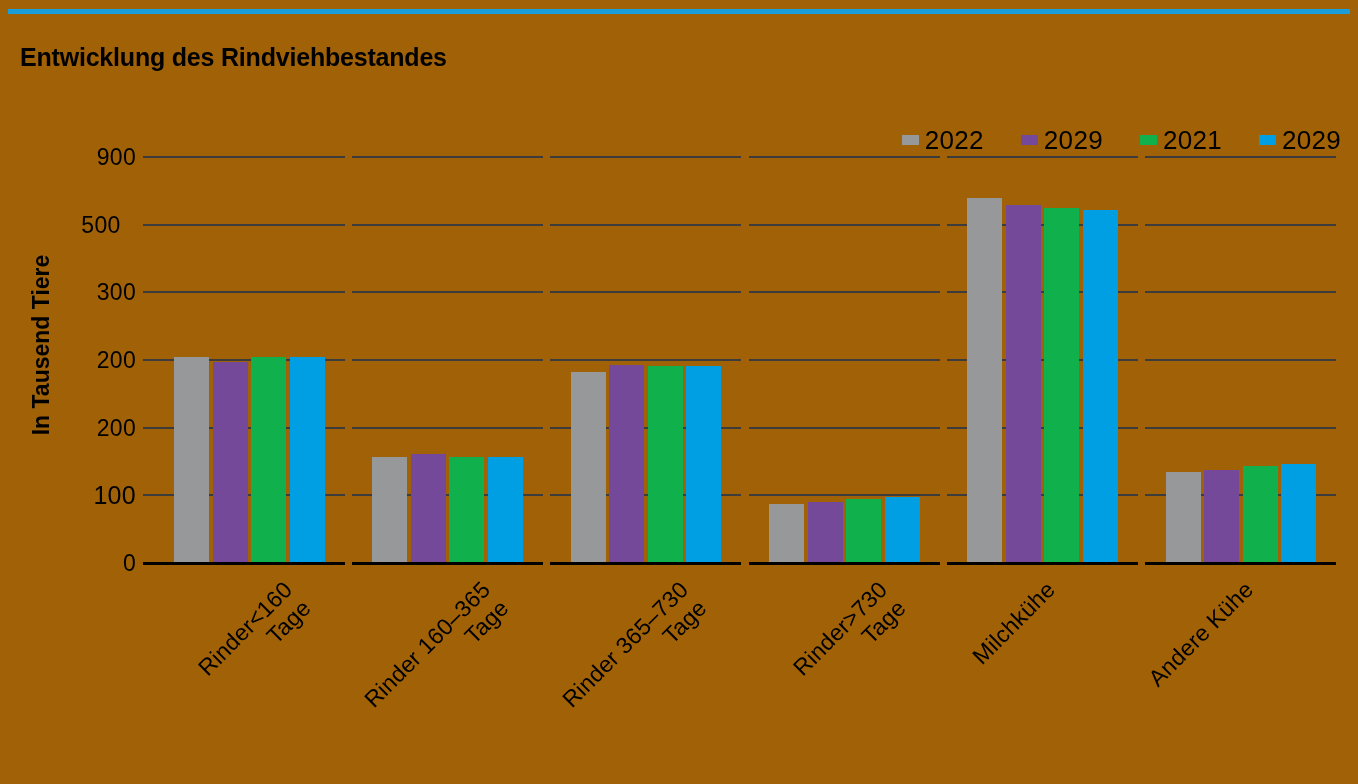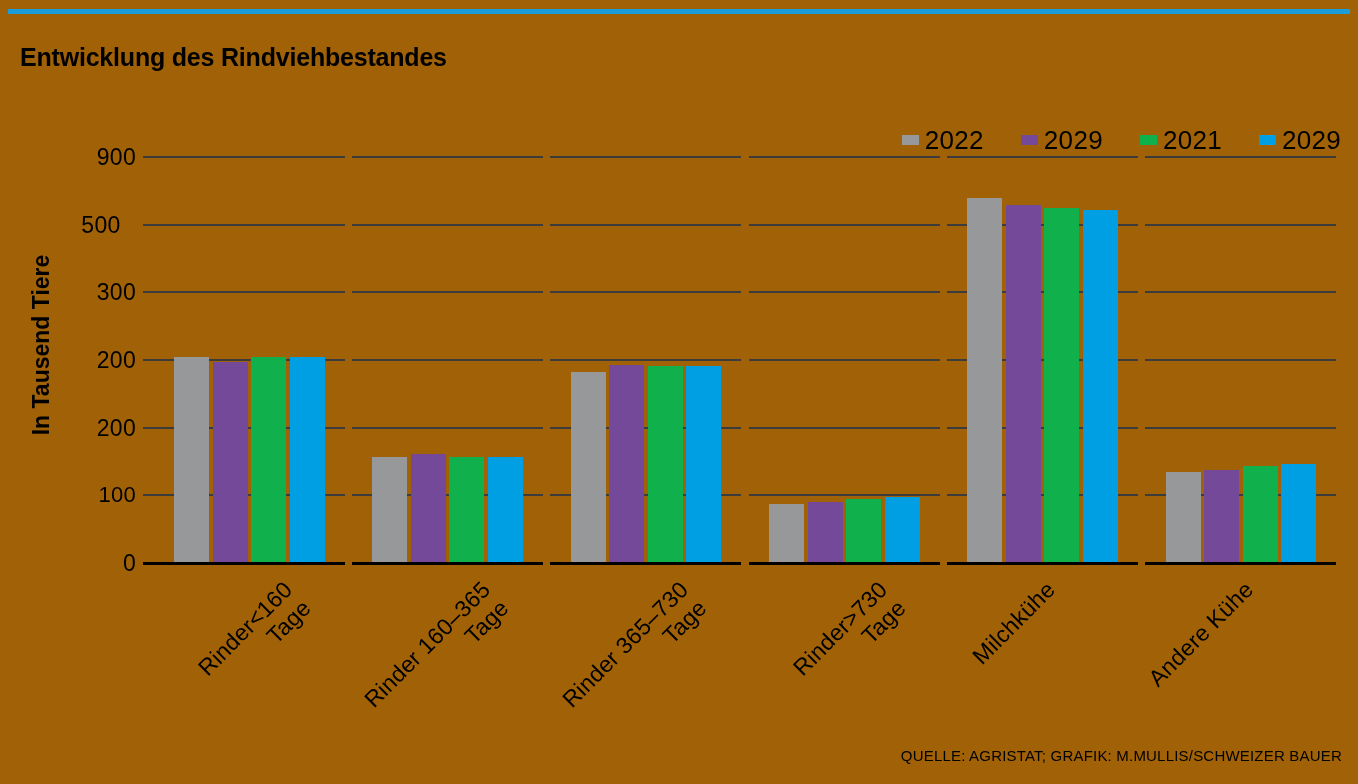--- a/index.html
+++ b/index.html
@@ -85,21 +85,21 @@
       <div style="position: absolute; left: 748.5px; top: 223.667px; width: 191.333px; height: 2px; background: rgb(60, 60, 60); z-index: 1;"></div>
       <div style="position: absolute; left: 946.833px; top: 223.667px; width: 191.333px; height: 2px; background: rgb(60, 60, 60); z-index: 1;"></div>
       <div style="position: absolute; left: 1145.17px; top: 223.667px; width: 191.333px; height: 2px; background: rgb(60, 60, 60); z-index: 1;"></div>
       <div style="position: absolute; left: 143px; top: 156px; width: 201.833px; height: 2px; background: rgb(60, 60, 60); z-index: 1;"></div>
       <div style="position: absolute; left: 351.833px; top: 156px; width: 191.333px; height: 2px; background: rgb(60, 60, 60); z-index: 1;"></div>
       <div style="position: absolute; left: 550.167px; top: 156px; width: 191.333px; height: 2px; background: rgb(60, 60, 60); z-index: 1;"></div>
       <div style="position: absolute; left: 748.5px; top: 156px; width: 191.333px; height: 2px; background: rgb(60, 60, 60); z-index: 1;"></div>
       <div style="position: absolute; left: 946.833px; top: 156px; width: 191.333px; height: 2px; background: rgb(60, 60, 60); z-index: 1;"></div>
       <div style="position: absolute; left: 1145.17px; top: 156px; width: 191.333px; height: 2px; background: rgb(60, 60, 60); z-index: 1;"></div>
       <div style="position: absolute; left: 66px; top: 549px; width: 70px; text-align: right; font-size: 23px; height: 28px; line-height: 28px; letter-spacing: 0.3px;">0</div>
-      <div style="position: absolute; left: 66px; top: 481.333px; width: 70px; text-align: right; font-size: 22px; height: 28px; line-height: 28px; letter-spacing: 0.3px;">100</div>
+      <div style="position: absolute; left: 66px; top: 481.333px; width: 70px; text-align: right; font-size: 25px; height: 28px; line-height: 28px; letter-spacing: 0.3px;">100</div>
       <div style="position: absolute; left: 66px; top: 413.667px; width: 70px; text-align: right; font-size: 23px; height: 28px; line-height: 28px; letter-spacing: 0.3px;">200</div>
       <div style="position: absolute; left: 66px; top: 346px; width: 70px; text-align: right; font-size: 23px; height: 28px; line-height: 28px; letter-spacing: 0.3px;">200</div>
       <div style="position: absolute; left: 66px; top: 278.333px; width: 70px; text-align: right; font-size: 23px; height: 28px; line-height: 28px; letter-spacing: 0.3px;">300</div>
       <div style="position: absolute; left: 66px; top: 210.667px; width: 70px; text-align: center; font-size: 23px; height: 28px; line-height: 28px; letter-spacing: 0.3px;">500</div>
       <div style="position: absolute; left: 66px; top: 143px; width: 70px; text-align: right; font-size: 23px; height: 28px; line-height: 28px; letter-spacing: 0.3px;">900</div>
       <div style="position: absolute; left: 174px; top: 357.293px; width: 35px; height: 205.707px; background: rgb(150, 152, 154); z-index: 2;"></div>
       <div style="position: absolute; left: 372.333px; top: 456.763px; width: 35px; height: 106.237px; background: rgb(150, 152, 154); z-index: 2;"></div>
       <div style="position: absolute; left: 570.667px; top: 371.503px; width: 35px; height: 191.497px; background: rgb(150, 152, 154); z-index: 2;"></div>
       <div style="position: absolute; left: 769px; top: 504.13px; width: 35px; height: 58.87px; background: rgb(150, 152, 154); z-index: 2;"></div>
       <div style="position: absolute; left: 967.333px; top: 198.277px; width: 35px; height: 364.723px; background: rgb(150, 152, 154); z-index: 2;"></div>
@@ -145,14 +145,13 @@
         <div>Tage</div>
       </div>
       <div style="position: absolute; right: 315.5px; top: 577px; text-align: right; font-size: 23px; line-height: 1.12; white-space: nowrap; transform-origin: right top; transform: rotate(-45deg); letter-spacing: 0.2px;">
         <div>Milchkühe</div>
       </div>
       <div style="position: absolute; right: 117.167px; top: 577px; text-align: right; font-size: 23px; line-height: 1.12; white-space: nowrap; transform-origin: right top; transform: rotate(-45deg); letter-spacing: 0.2px;">
         <div>Andere Kühe</div>
       </div>
     </div>
 
-  <div id="source-credit">QUELLE: AGRISTAT; GRAFIK: M.MULLIS/SCHWEIZER BAUER</div>
 </div>
 
 </body></html>

